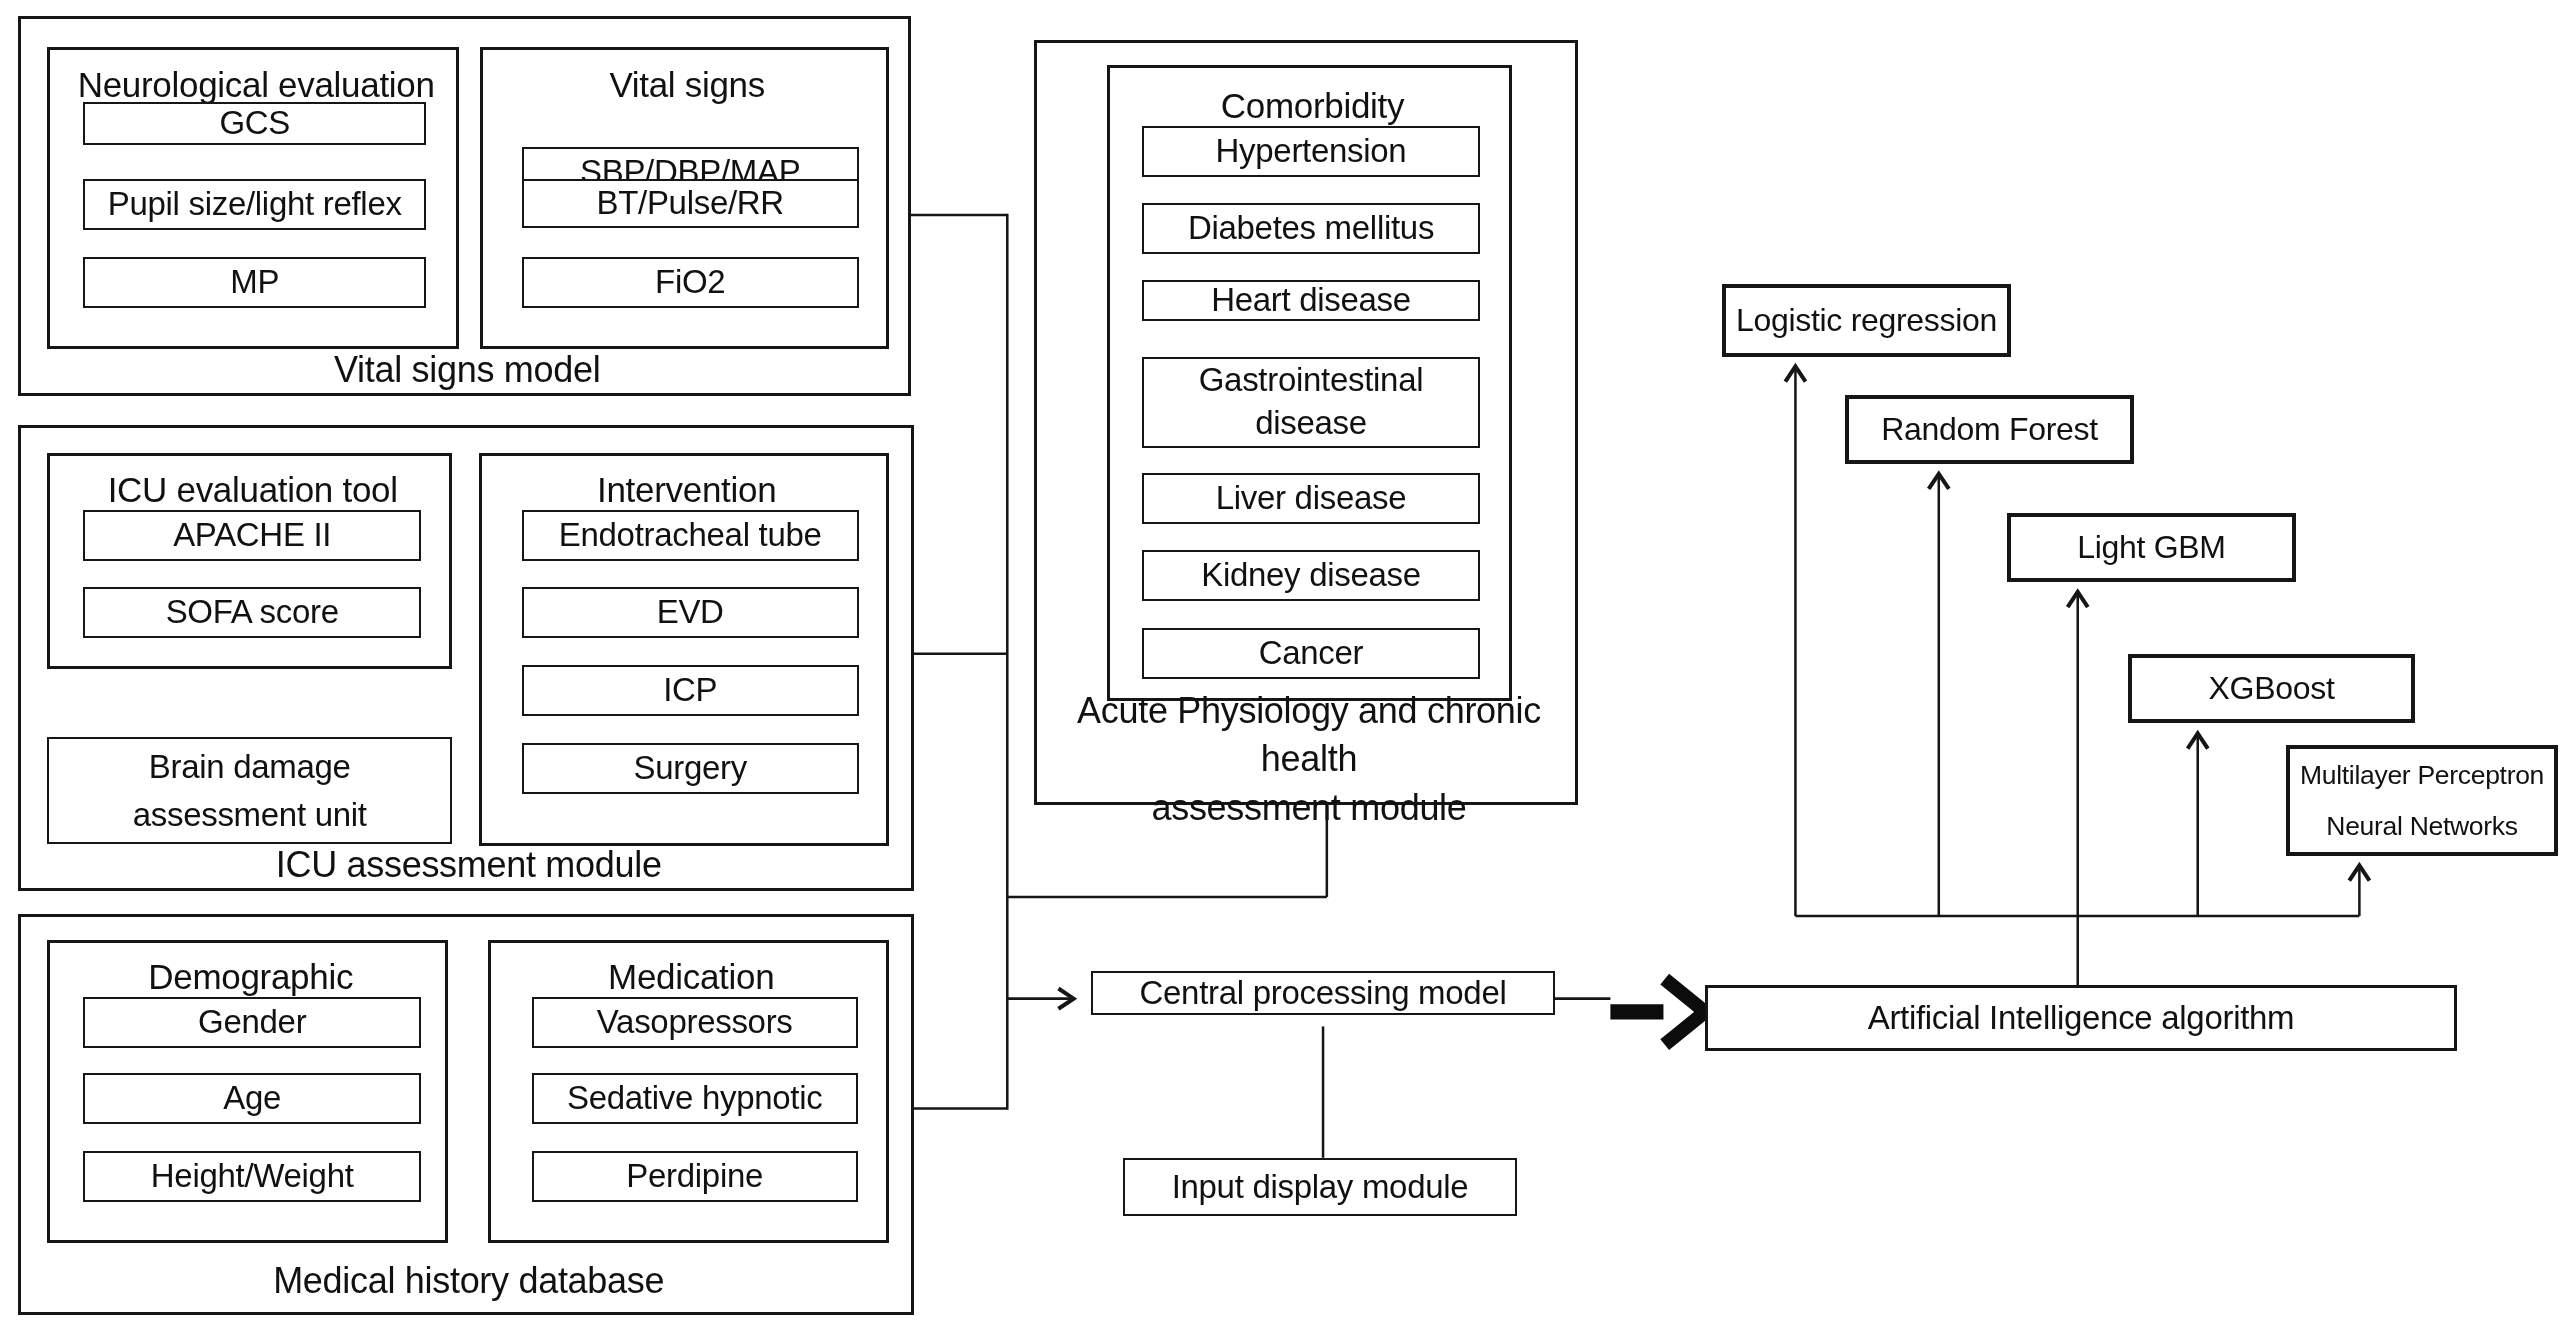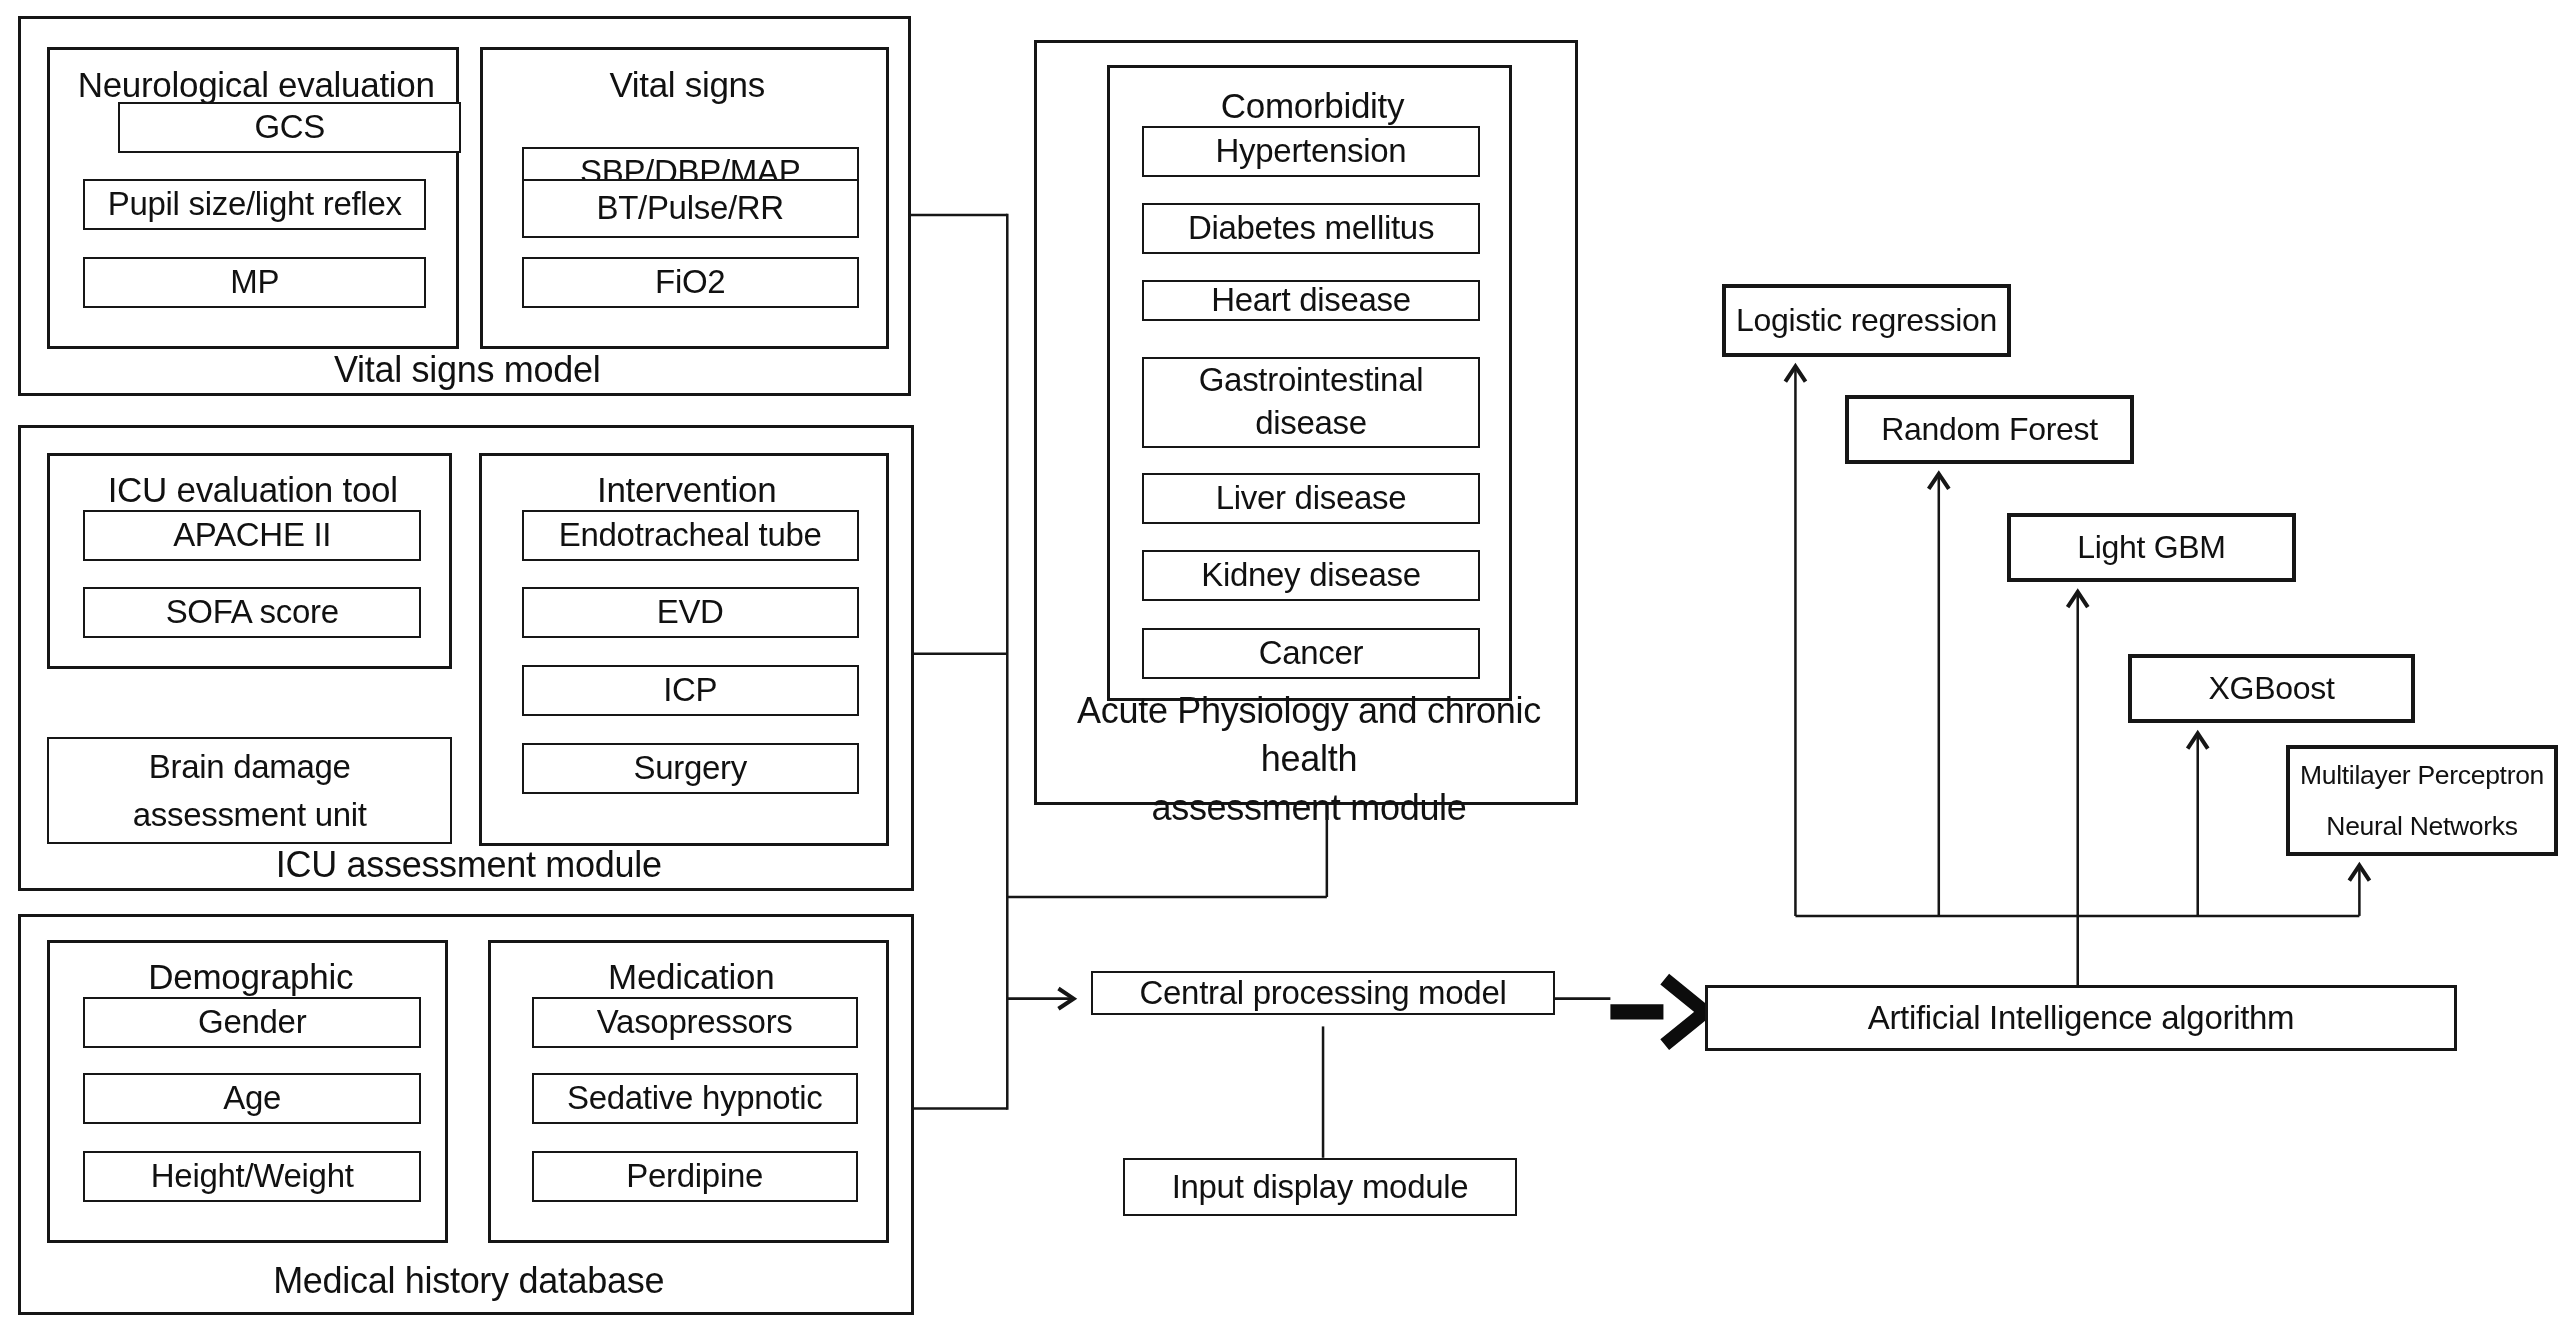--- a/index.html
+++ b/index.html
@@ -52,28 +52,28 @@
     </g>
     <g>
       <path d="M2550 1602 H2634" fill="none" stroke="#0c0c0c" stroke-width="24"></path>
       <path d="M2636 1550 L2700 1602 L2636 1654" fill="none" stroke="#0c0c0c" stroke-width="22"></path>
     </g>
   </svg>
 
   <div class="b out" style="left:17.7px;top:16.4px;width:893px;height:380px;">
     <div class="b grp" style="left:26.5px;top:28px;width:412px;height:302px;">
       <div class="ttl" style="left:0;top:8.8px;width:412px;height:51px;">Neurological evaluation</div>
-      <div class="b itm" style="left:33px;top:52px;width:343px;height:51px;margin-left:35px;">GCS</div>
+      <div class="b itm" style="left:33px;top:52px;width:343px;height:43px;">GCS</div>
       <div class="b itm" style="left:33px;top:129px;width:343px;height:51px;">Pupil size/light reflex</div>
       <div class="b itm" style="left:33px;top:207px;width:343px;height:51px;">MP</div>
     </div>
     <div class="b grp" style="left:459px;top:28px;width:409px;height:302px;">
       <div class="ttl" style="left:0;top:8.8px;width:409px;height:51px;">Vital signs</div>
       <div class="b itm" style="left:39px;top:52px;width:337px;height:51px;margin-top:45px;">SBP/DBP/MAP</div>
-      <div class="b itm" style="left:39px;top:129px;width:337px;height:59px;">BT/Pulse/RR</div>
+      <div class="b itm" style="left:39px;top:129px;width:337px;height:49px;">BT/Pulse/RR</div>
       <div class="b itm" style="left:39px;top:207px;width:337px;height:51px;">FiO2</div>
     </div>
     <div class="lbl" style="left:0;top:332px;width:893px;height:38px;">Vital signs model</div>
   </div>
 
   <div class="b out" style="left:17.7px;top:425px;width:896px;height:466px;">
     <div class="b grp" style="left:26.5px;top:24.6px;width:405px;height:216px;">
       <div class="ttl" style="left:0;top:8.8px;width:405px;height:51px;">ICU evaluation tool</div>
       <div class="b itm" style="left:33px;top:54px;width:338px;height:51px;">APACHE II</div>
       <div class="b itm" style="left:33px;top:131px;width:338px;height:51px;">SOFA score</div>

